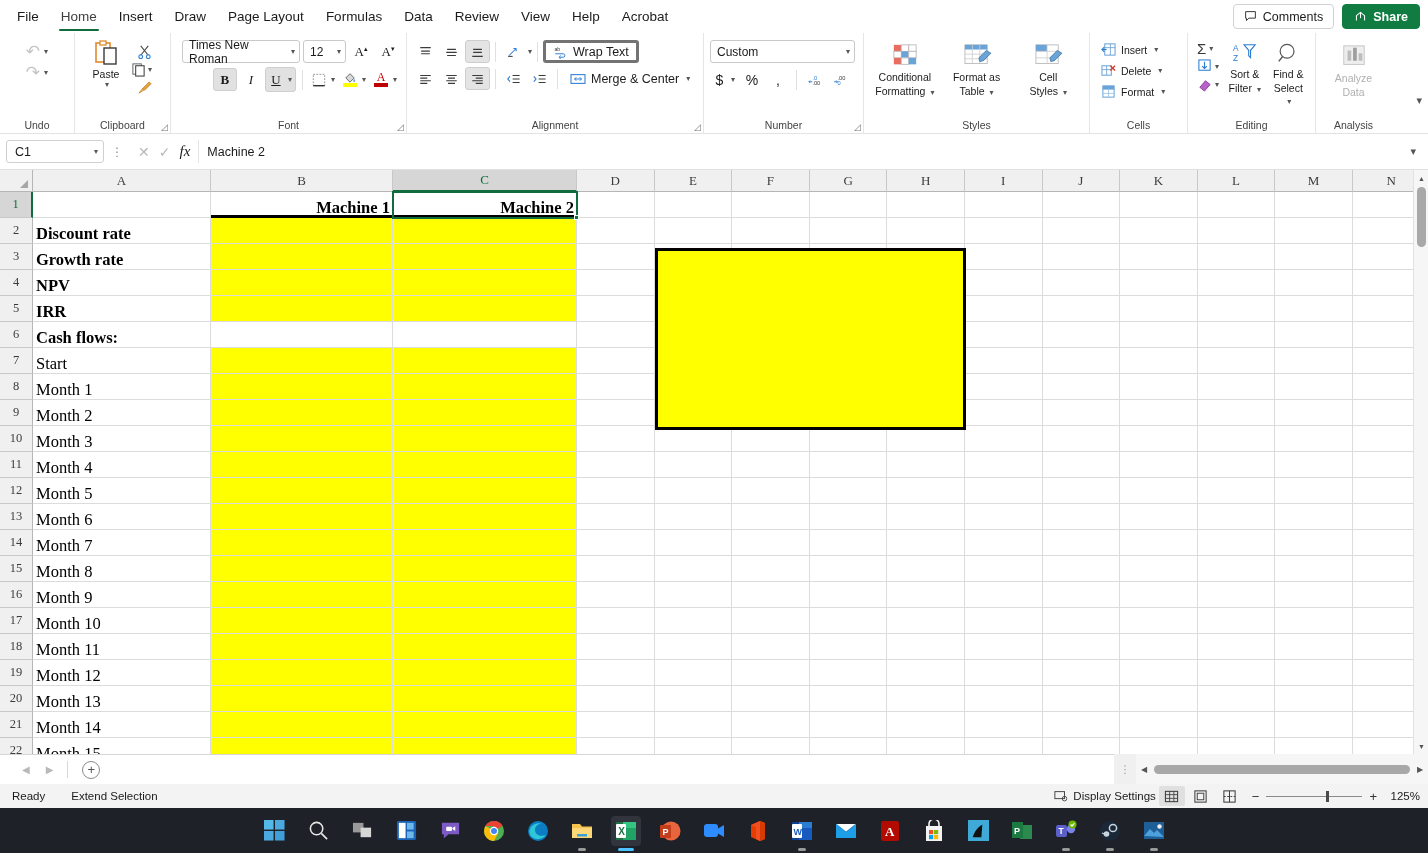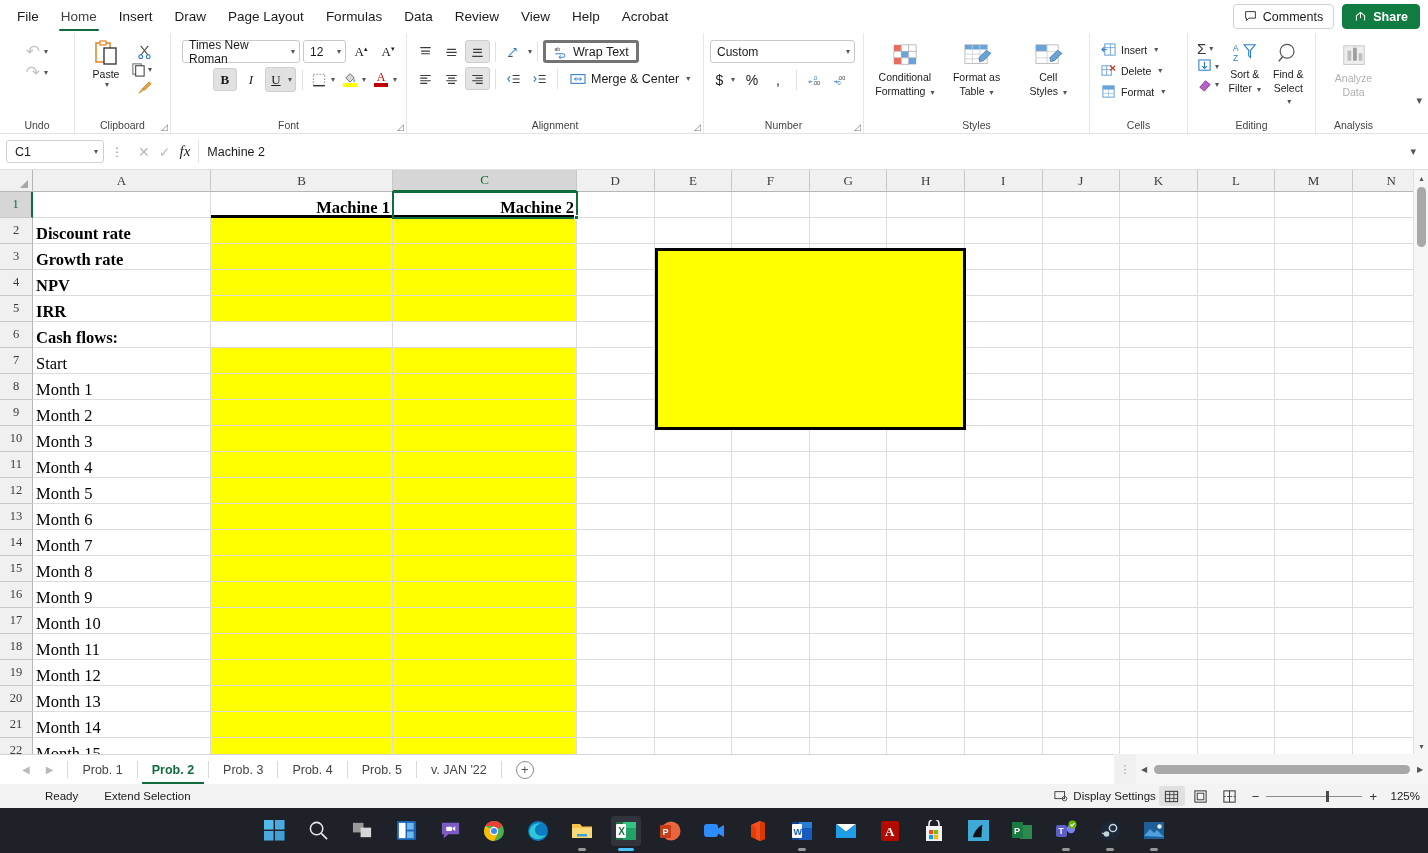--- a/index.html
+++ b/index.html
@@ -217,21 +217,21 @@
     display:flex; align-items:center; justify-content:center; font-size:13px; color:#555; cursor:pointer; }
   .hsc-wrap { position:absolute; right:0; top:754px; height:30px; display:flex; align-items:center; }
   .hdots { width:22px; height:30px; background:#f0f0f0; display:flex; align-items:center; justify-content:center; color:#9a9a9a; font-size:11px; cursor:pointer;}
   .hscroll { width:292px; height:30px; background:#f6f6f6; display:flex; align-items:center; position:relative; }
   .hs-l, .hs-r { width:16px; display:flex; align-items:center; justify-content:center; color:#555; font-size:8px; cursor:pointer;}
   .hs-thumb { flex:1; height:9px; background:#a8a8a8; border-radius:5px; margin:0 2px; cursor:pointer; }
 
   
   .statusbar {
     position:absolute; top:784px; left:0; width:1428px; height:24px;
-    background:#f3f3f3; display:flex; align-items:center; font-size:11.5px; color:#1b1b1b;padding-left:33px;
+    background:#f3f3f3; display:flex; align-items:center; font-size:11.5px; color:#1b1b1b;
   }
   .sb-left { display:flex; align-items:center; gap:26px; padding-left:12px; }
   .sb-right { position:absolute; right:8px; display:flex; align-items:center; gap:3px; }
   .viewbtn { width:26px; height:20px; display:flex; align-items:center; justify-content:center; cursor:pointer; border-radius:2px;}
   .viewbtn.on { background:#e0e0e0; }
   .zoomslider { display:flex; align-items:center; gap:7px; padding:0 6px; }
   .zline { width:96px; height:1px; background:#8a8a8a; position:relative; }
   .zknob { position:absolute; left:60px; top:-5px; width:3px; height:11px; background:#4a4a4a; }
   .zpm { font-size:13px; color:#333; cursor:pointer; }
   .dispset { display:flex; align-items:center; gap:5px; cursor:pointer; }
@@ -800,34 +800,20 @@
     <div class="vs-thumb"></div>
     <div class="vs-dn">▼</div>
   </div>
 
   <div class="sheetbar">
     <div class="navarrows">
       <span>◀</span>
       <span>▶</span>
     </div>
     <div class="tabdiv"></div>
-    <div id="sheet-tabs" style="display:flex; align-items:center;">
-        <div class="stab">Prob. 1</div>
-        <div class="tabdiv"></div>
-        <div class="stab active">Prob. 2</div>
-        <div class="tabdiv"></div>
-        <div class="stab">Prob. 3</div>
-        <div class="tabdiv"></div>
-        <div class="stab">Prob. 4</div>
-        <div class="tabdiv"></div>
-        <div class="stab">Prob. 5</div>
-        <div class="tabdiv"></div>
-        <div class="stab">v. JAN '22</div>
-        <div class="tabdiv"></div>
-      </div>
     <div class="addsheet">+</div>
   </div>
   <div class="hsc-wrap">
     <div class="hdots">⋮</div>
     <div class="hscroll">
       <span class="hs-l">◀</span>
       <div class="hs-thumb"></div>
       <span class="hs-r">▶</span>
     </div>
   </div>

